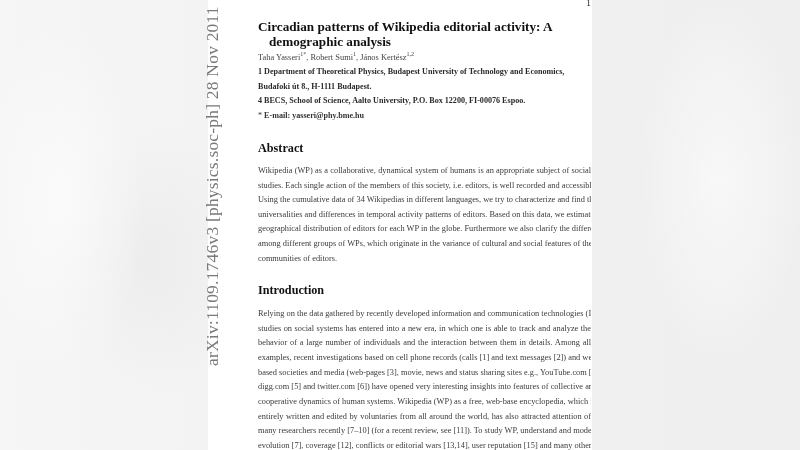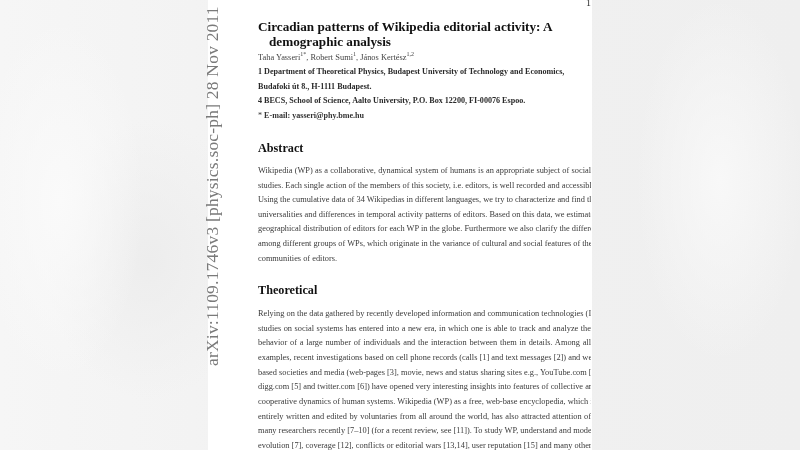--- a/index.html
+++ b/index.html
@@ -74,21 +74,21 @@
 <div class="txt section" style="top:141px;">Abstract</div>
 
 <div class="body-line" style="top:166px;">Wikipedia (WP) as a collaborative, dynamical system of humans is an appropriate subject of social</div>
 <div class="body-line" style="top:181px;">studies.  Each single action of the members of this society, i.e.  editors, is well recorded and accessible.</div>
 <div class="body-line" style="top:195px;">Using the cumulative data of 34 Wikipedias in different languages, we try to characterize and find the</div>
 <div class="body-line" style="top:210px;">universalities and differences in temporal activity patterns of editors. Based on this data, we estimate the</div>
 <div class="body-line" style="top:224px;">geographical distribution of editors for each WP in the globe.  Furthermore we also clarify the differences</div>
 <div class="body-line" style="top:239px;">among different groups of WPs, which originate in the variance of cultural and social features of the</div>
 <div class="body-line last" style="top:254px;">communities of editors.</div>
 
-<div class="txt section" style="top:283px;">Theoretical</div>
+<div class="txt section" style="top:283px;">Introduction</div>
 
 <div class="body-line" style="top:309px;">Relying on the data gathered by recently developed information and communication technologies (ICT),</div>
 <div class="body-line" style="top:324px;">studies on social systems has entered into a new era, in which one is able to track and analyze the</div>
 <div class="body-line" style="top:338px;">behavior of a large number of individuals and the interaction between them in details.  Among all</div>
 <div class="body-line" style="top:353px;">examples, recent investigations based on cell phone records (calls [1] and text messages [2]) and web-</div>
 <div class="body-line" style="top:368px;">based societies and media (web-pages [3], movie, news and status sharing sites e.g., YouTube.com [4],</div>
 <div class="body-line" style="top:382px;">digg.com [5] and twitter.com [6]) have opened very interesting insights into features of collective and</div>
 <div class="body-line" style="top:397px;">cooperative dynamics of human systems.  Wikipedia (WP) as a free, web-base encyclopedia, which is</div>
 <div class="body-line" style="top:412px;">entirely written and edited by voluntaries from all around the world, has also attracted attention of</div>
 <div class="body-line" style="top:426px;">many researchers recently [7–10] (for a recent review, see [11]).  To study WP, understand and model its</div>

